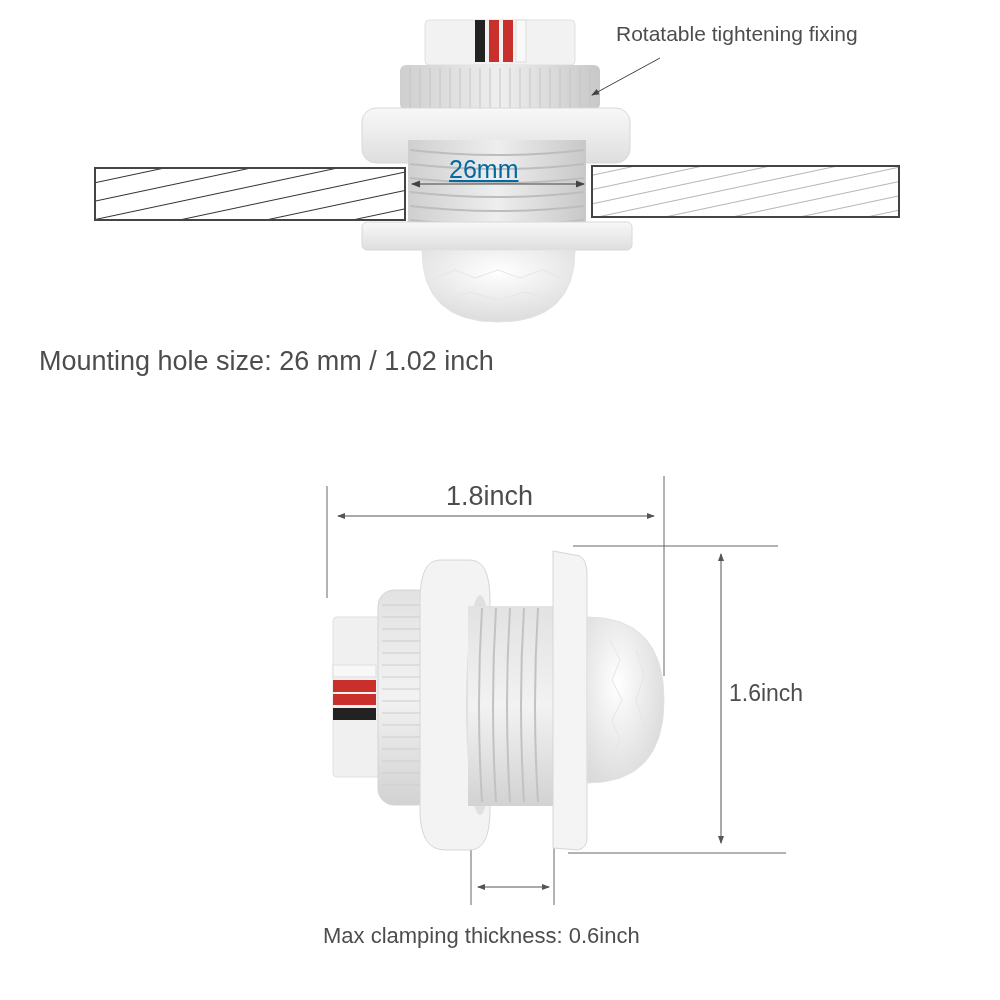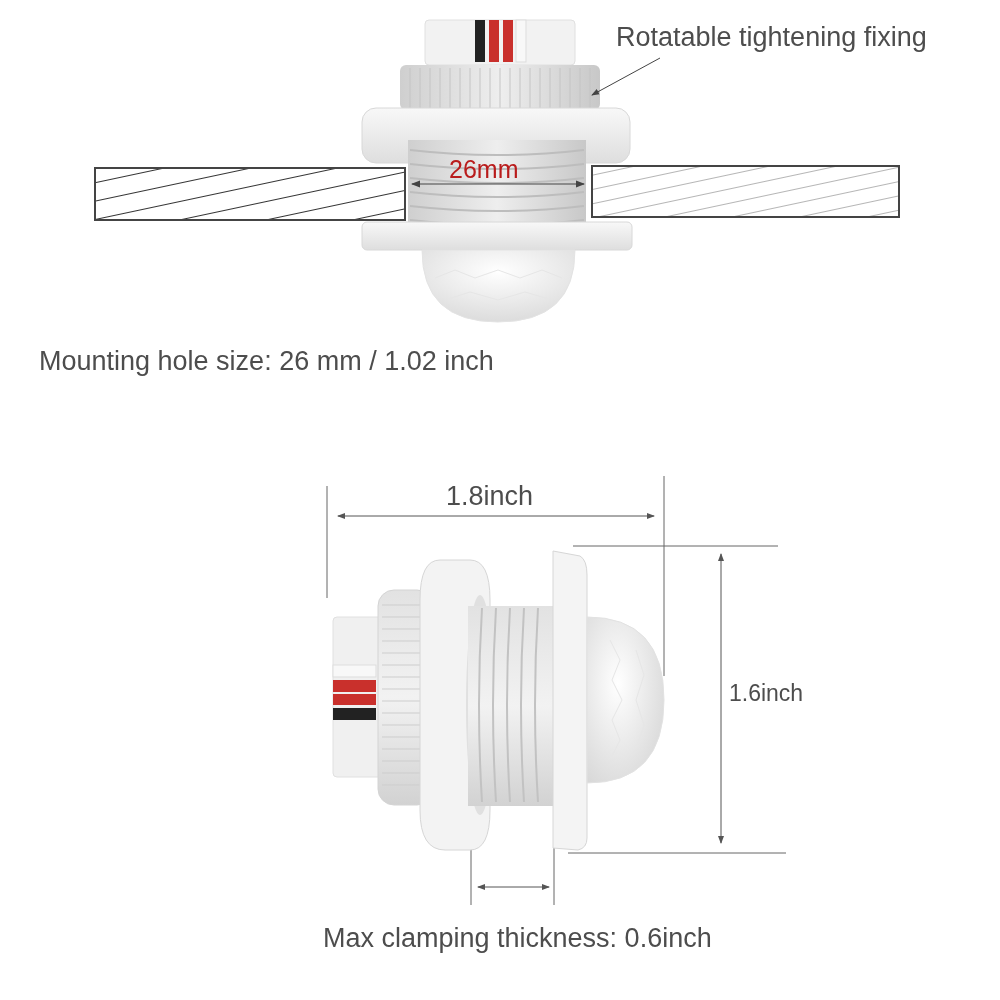--- a/index.html
+++ b/index.html
@@ -92,22 +92,22 @@
 
     <path d="M422,250 L575,250 Q575,322 498,322 Q422,322 422,250 Z" fill="url(#domeGrad)" stroke="#e3e3e3"></path>
     <g stroke="#e6e6e6" fill="none">
       <path d="M435,278 L455,270 L475,278 L498,270 L520,278 L542,270 L562,278"></path>
       <path d="M445,300 L470,292 L498,300 L525,292 L552,300"></path>
     </g>
 
     <line x1="660" y1="58" x2="592" y2="95" stroke="#444" stroke-width="1" marker-end="url(#arrowEnd)"></line>
   </svg>
 
-  <div class="label" style="left:616px; top:22px; font-size:27px;">Rotatable tightening fixing</div>
-  <div class="label" style="left:449px; top:155px; font-size:25px; color:#b91c1c;">26mm</div>
+  <div class="label" style="left:616px; top:22px; font-size:21px;">Rotatable tightening fixing</div>
+  <div class="label" style="left:449px; top:155px; font-size:25px; color:#0369a1;text-decoration:underline;">26mm</div>
   <div class="label" style="left:39px; top:346px; font-size:27px;">Mounting hole size: 26 mm / 1.02 inch</div>
 </div>
 
 <div>
   <svg width="1000" height="1000" viewBox="0 0 1000 1000">
     <defs>
       <linearGradient id="sideThread" x1="0" x2="0" y1="0" y2="1">
         <stop offset="0" stop-color="#e2e2e2"></stop>
         <stop offset="0.5" stop-color="#f2f2f2"></stop>
         <stop offset="1" stop-color="#d2d2d2"></stop>
@@ -179,14 +179,14 @@
 
     <path d="M587,617 Q664,617 664,700 Q664,783 587,783 Z" fill="url(#sideDome)" stroke="#e2e2e2"></path>
     <g stroke="#e6e6e6" fill="none">
       <path d="M610,640 L620,660 L612,680 L622,700 L612,720 L620,740 L610,760"></path>
       <path d="M636,650 L644,675 L636,700 L644,725 L636,750"></path>
     </g>
   </svg>
 
   <div class="label" style="left:446px; top:481px; font-size:27px;">1.8inch</div>
   <div class="label" style="left:729px; top:680px; font-size:23px;">1.6inch</div>
-  <div class="label" style="left:323px; top:923px; font-size:27px;">Max clamping thickness: 0.6inch</div>
+  <div class="label" style="left:323px; top:923px; font-size:22px;">Max clamping thickness: 0.6inch</div>
 </div>
 
 </body></html>

